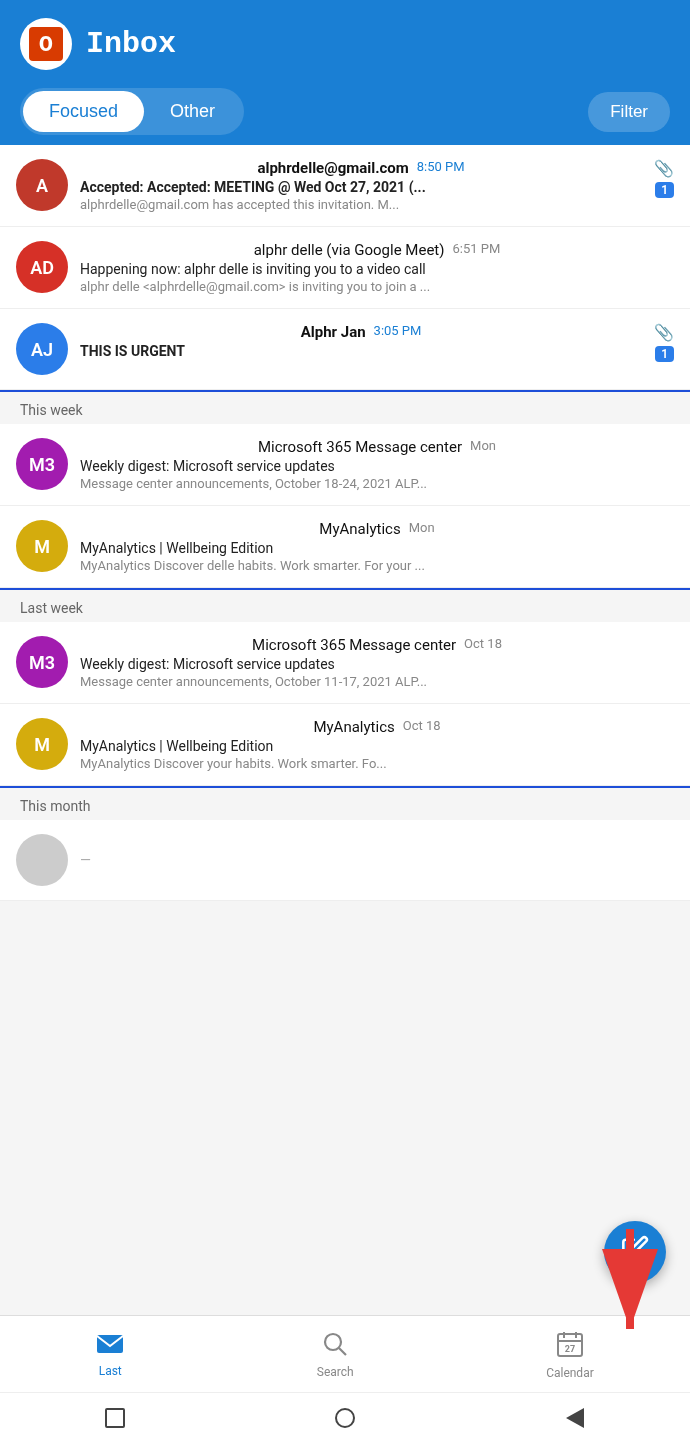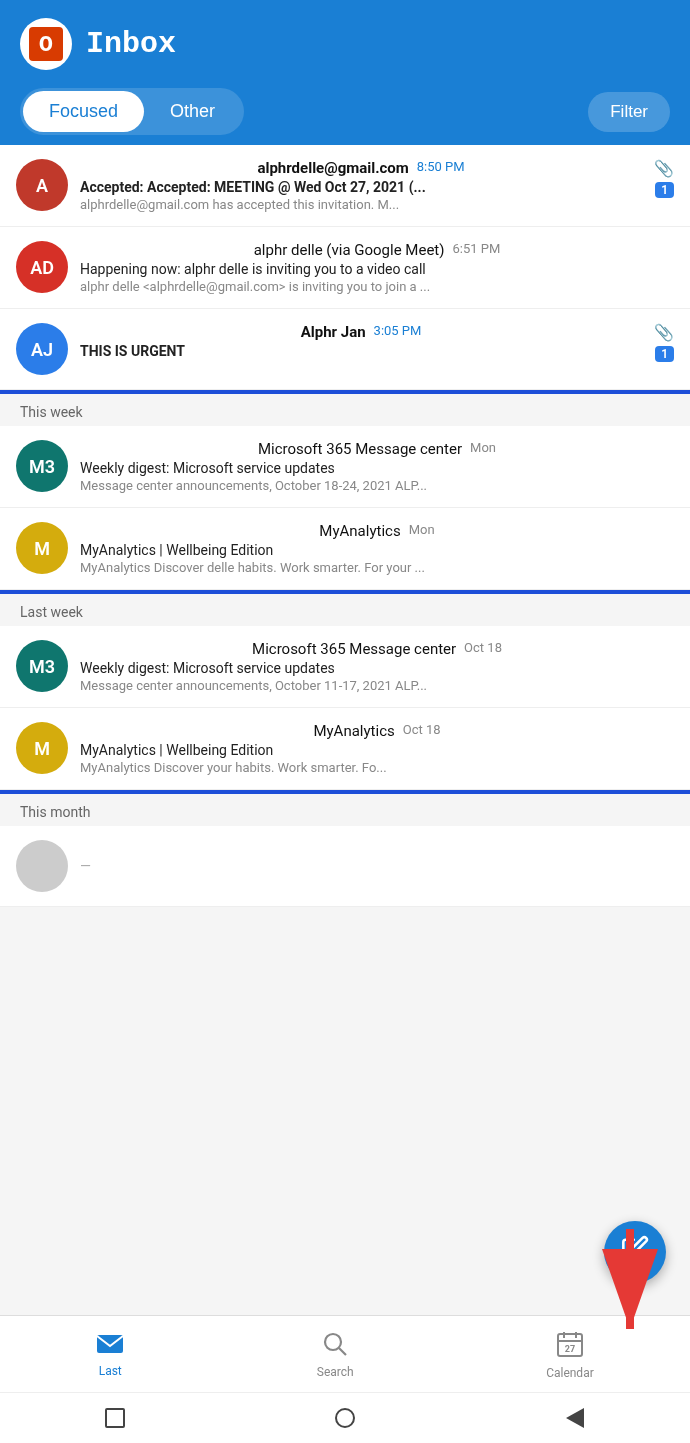--- a/index.html
+++ b/index.html
@@ -95,21 +95,21 @@
     .email-list {
       background: white;
       flex: 1;
     }
 
     .section-label {
       padding: 10px 20px 6px 20px;
       font-size: 14px;
       color: #666;
       background: #f5f5f5;
-      border-top: 4px solid #1d4ed8;
+      border-top: 2px solid #1d4ed8;
     }
 
     .email-item {
       display: flex;
       align-items: flex-start;
       padding: 14px 16px;
       border-bottom: 1px solid #eee;
       background: white;
       cursor: pointer;
       gap: 12px;
@@ -129,21 +129,21 @@
       align-items: center;
       justify-content: center;
       color: white;
       font-size: 18px;
       font-weight: 600;
       flex-shrink: 0;
     }
     .avatar.red { background: #c0392b; }
     .avatar.red-dark { background: #d63027; }
     .avatar.blue { background: #2b7de9; }
-    .avatar.green { background: #0f766e; }
+    .avatar.green { background: #a21caf; }
     .avatar.yellow { background: #d4ac0d; }
 
     .email-content {
       flex: 1;
       min-width: 0;
     }
     .email-top-row {
       display: flex;
       justify-content: center;
       align-items: flex-start;

